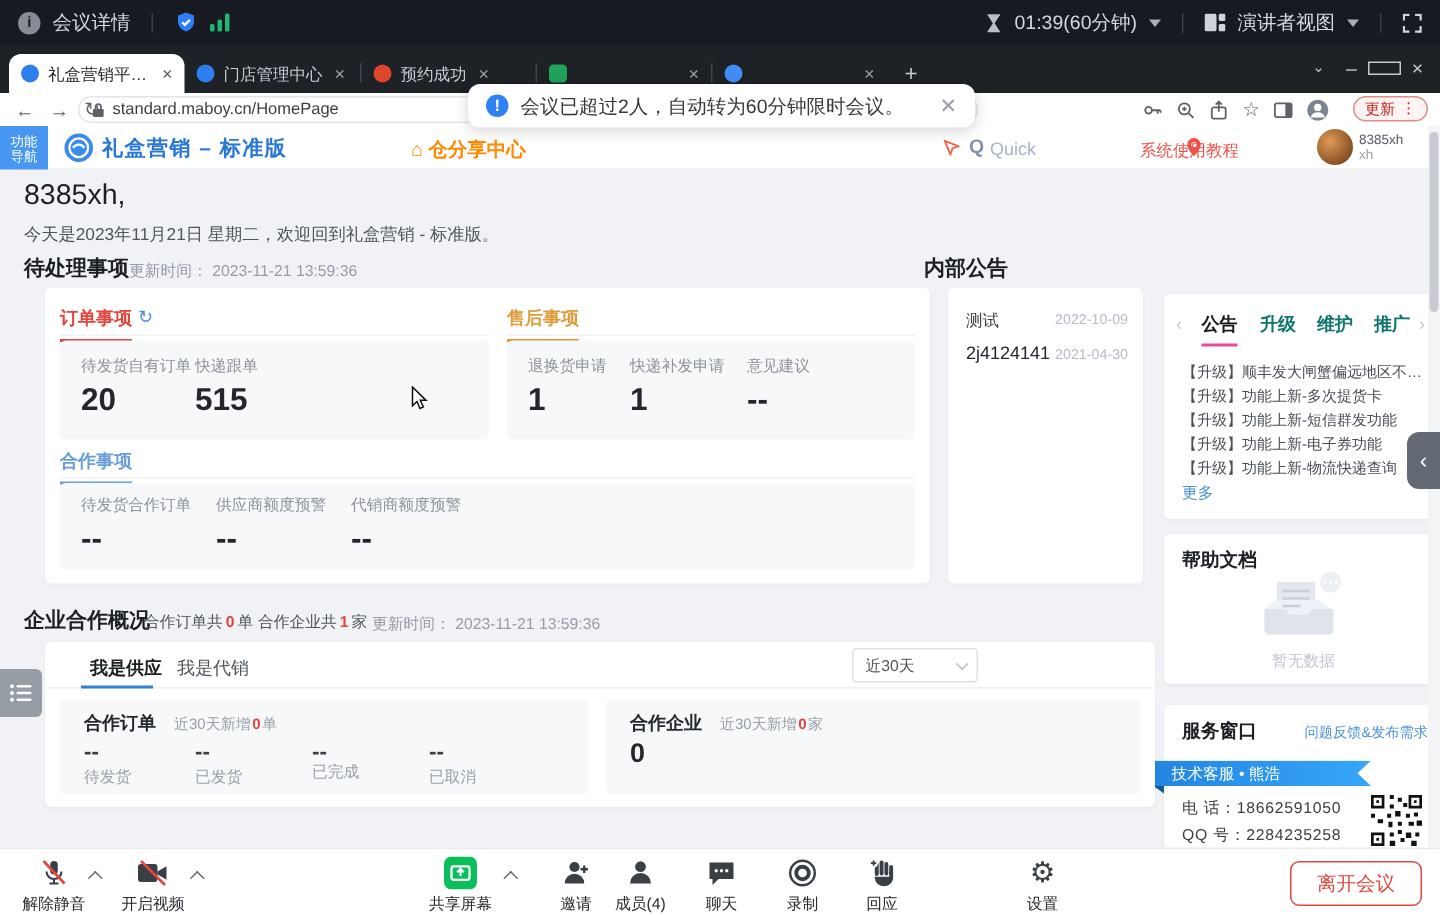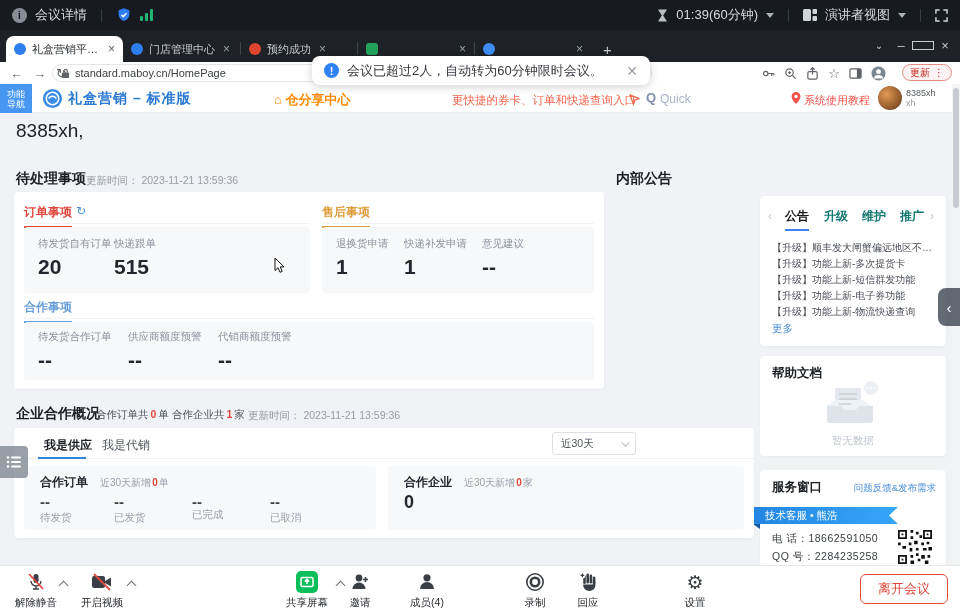--- a/index.html
+++ b/index.html
@@ -61,54 +61,54 @@
   .navtab { position:absolute; left:0; top:0; width:32px; height:29px; background:#4797f2; color:#fff;
             font-size:9px; line-height:10px; display:flex; flex-direction:column; align-items:center; justify-content:center; }
   .brandlogo { position:absolute; left:42px; top:4px; }
   .brandname { position:absolute; left:68px; top:6px; font-size:14px; font-weight:bold; color:#2878d4; letter-spacing:1px; }
   .sharecenter { position:absolute; left:274px; top:7px; font-size:13px; font-weight:bold; color:#ff8a00; }
   .quicktip { position:absolute; left:452px; top:9px; font-size:11.5px; color:#f4664d; }
   .ptr-ico { position:absolute; left:628px; top:8px; }
   .q-ico { position:absolute; left:646px; top:6px; font-size:13px; font-weight:bold; color:#7f90ae; }
   .q-label { position:absolute; left:660px; top:8px; font-size:12px; color:#a7b1c6; }
   .pin-wrap { position:absolute; left:790px; top:7px; }
-  .tutorial { position:absolute; left:804px; top:9px; font-size:11px; color:#f0524a; }
+  .tutorial { position:absolute; left:760px; top:9px; font-size:11px; color:#f0524a; }
   .hdr-avatar { position:absolute; left:878px; top:2px; width:24px; height:24px; border-radius:50%;
                 background:radial-gradient(circle at 35% 35%, #e09a55, #8a5227 70%, #5d3517); }
   .hdr-user { position:absolute; left:906px; top:4px; font-size:9px; color:#555a61; line-height:10px; }
   .hdr-user .sub { color:#9aa0a8; }
 
   
   .greet { position:absolute; left:16px; top:120px; font-size:19px; color:#1c1f23; font-weight:500; }
   .welcome { position:absolute; left:16px; top:149px; font-size:11.5px; color:#4e555d; }
   .sec-title { position:absolute; font-size:14px; font-weight:bold; color:#1c1f23; }
   .upd-time { position:absolute; font-size:10.5px; color:#979da6; }
 
-  .card { position:absolute; background:#fff; border-radius:4px; box-shadow:0 1px 3px rgba(31,37,48,.04); }
+  .card { position:absolute; background:#fff; border-radius:4px; box-shadow:0 1px 3px rgba(31,37,48,.04);margin-left:16px; }
   .pending-card { left:14px; top:192px; width:590px; height:197px; }
   .sub-head { position:absolute; font-size:12px; font-weight:bold; padding-bottom:5px; border-bottom:2px solid; }
   .sub-head.red { color:#e0463c; border-color:#e0463c; }
   .sub-head.org { color:#de9c3a; border-color:#de9c3a; }
   .sub-head.blu { color:#699ed9; border-color:#699ed9; }
   .head-line { position:absolute; height:1px; background:#f1f2f4; }
   .refresh { position:absolute; font-size:12px; color:#4a90d9; }
   .graybox { position:absolute; background:#f7f8fa; border-radius:4px; }
   .stat-label { position:absolute; font-size:10.5px; color:#8d939c; white-space:nowrap; }
   .stat-num { position:absolute; font-size:21px; font-weight:bold; color:#23272d; }
 
   .notice-card { left:616px; top:192px; width:130px; height:197px; }
   .n-item-name { position:absolute; left:12px; font-size:11px; color:#3a3f45; }
   .n-item-name.big { font-size:12px; font-weight:500; color:#24292f; }
   .n-item-date { position:absolute; right:10px; font-size:9.5px; color:#b6bcc6; }
 
   
   .ann-card { left:760px; top:196px; width:186px; height:150px; }
   .ann-tabs { position:absolute; top:12px; left:0; width:186px; height:22px; }
   .ann-tab { position:absolute; font-size:12px; font-weight:bold; color:#0f766e; }
-  .ann-tab.on { color:#17191d; border-bottom:2px solid #3b82f6; padding-bottom:4px; }
+  .ann-tab.on { color:#17191d; border-bottom:2px solid #ec4899; padding-bottom:4px; }
   .ann-arrow { position:absolute; top:1px; font-size:12px; color:#c3c8cf; }
   .ann-item { position:absolute; left:12px; width:164px; font-size:10px; color:#4a4f57;
               white-space:nowrap; overflow:hidden; text-overflow:ellipsis; }
   .ann-more { position:absolute; left:12px; font-size:10.5px; color:#4a90d9; }
 
   .help-card { left:760px; top:356px; width:186px; height:100px; }
   .card-h { position:absolute; left:12px; top:9px; font-size:12.5px; font-weight:bold; color:#1c1f23; }
   .empty-txt { position:absolute; left:0; top:78px; width:186px; text-align:center; font-size:10.5px; color:#c0c6cf; }
 
   .svc-card { left:760px; top:470px; width:186px; height:96px; overflow:visible; }
@@ -307,21 +307,20 @@
     </div>
     <span class="brandlogo">
       <svg width="21" height="21" viewBox="0 0 22 22">
           <circle cx="11" cy="11" r="10" fill="#3b8ce8"></circle>
           <circle cx="11" cy="11" r="6.5" fill="none" stroke="#fff" stroke-width="1.6"></circle>
           <path d="M7 11c2-3 6-3 8 0" stroke="#fff" stroke-width="1.6" fill="none"></path>
         </svg>
     </span>
     <span class="brandname">礼盒营销 – 标准版</span>
     <span class="sharecenter">⌂ <span>仓分享中心</span></span>
-    <span class="quicktip">更快捷的券卡、订单和快递查询入口</span>
     <span class="ptr-ico">
       <svg width="13" height="13" viewBox="0 0 14 14">
           <path d="M2 2l4 10 1.5-4.5L12 6z" stroke="#f4664d" stroke-width="1.4" fill="none" stroke-linejoin="round"></path>
         </svg>
     </span>
     <span class="q-ico">Q</span>
     <span class="q-label">Quick</span>
     <span class="pin-wrap">
       <svg width="12" height="14" viewBox="0 0 14 16">
           <path d="M7 1a5.2 5.2 0 00-5.2 5.2C1.8 10 7 15 7 15s5.2-5 5.2-8.8A5.2 5.2 0 007 1z" fill="#f0524a"></path>
@@ -330,20 +329,21 @@
     </span>
     <span class="tutorial">系统使用教程</span>
     <span class="hdr-avatar"></span>
     <div class="hdr-user">
       <div>8385xh</div>
       <div class="sub">xh</div>
     </div>
   </div>
 
   <div class="greet">8385xh,</div>
+  <div class="welcome">今天是2023年11月21日 星期二，欢迎回到礼盒营销 - 标准版。</div>
 
   <div class="sec-title" style="left:16px; top:170px;">待处理事项</div>
   <div class="upd-time" style="left:86px; top:174px;">更新时间：  2023-11-21 13:59:36</div>
 
   <div class="card pending-card">
 
     <span class="sub-head red" style="left:10px; top:12px;">订单事项</span>
     <span class="refresh" style="left:62px; top:12px;">↻</span>
     <div class="head-line" style="left:10px; top:31px; width:286px;"></div>
     <div class="graybox" style="left:10px; top:35px; width:286px; height:66px;">
@@ -370,20 +370,26 @@
       <span class="stat-label" style="left:14px; top:8px;">待发货合作订单</span>
       <span class="stat-label" style="left:104px; top:8px;">供应商额度预警</span>
       <span class="stat-label" style="left:194px; top:8px;">代销商额度预警</span>
       <span class="stat-num" style="left:14px; top:26px;">--</span>
       <span class="stat-num" style="left:104px; top:26px;">--</span>
       <span class="stat-num" style="left:194px; top:26px;">--</span>
     </div>
   </div>
 
   <div class="sec-title" style="left:616px; top:170px;">内部公告</div>
+  <div class="card notice-card">
+    <span class="n-item-name" style="top:14px;">测试</span>
+    <span class="n-item-date" style="top:16px;">2022-10-09</span>
+    <span class="n-item-name big" style="top:36px;">2j4124141</span>
+    <span class="n-item-date" style="top:39px;">2021-04-30</span>
+  </div>
 
   <div class="card ann-card">
     <div class="ann-tabs">
       <span class="ann-arrow" style="left:8px;">‹</span>
       <span class="ann-tab on" style="left:25px;">公告</span>
       <span class="ann-tab" style="left:64px;">升级</span>
       <span class="ann-tab" style="left:102px;">维护</span>
       <span class="ann-tab" style="left:140px;">推广</span>
       <span class="ann-arrow" style="left:170px;">›</span>
     </div>
@@ -522,38 +528,49 @@
       <span class="icobox">
         <svg width="22" height="22" viewBox="0 0 22 22">
             <rect width="22" height="22" rx="5" fill="#0abf5b"></rect>
             <rect x="5" y="6.5" width="12" height="9" rx="1.5" fill="none" stroke="#fff" stroke-width="1.5"></rect>
             <path d="M11 13V8.5M8.8 10.5L11 8.3l2.2 2.2" stroke="#fff" stroke-width="1.5" fill="none"></path>
           </svg>
       </span>
       <span class="lbl">共享屏幕</span>
     </div>
     <span class="tcaret" style="left:337px;"></span>
-    <div class="tbtn" style="left:324px;justify-content:center;">
+    <div class="tbtn" style="left:348px;justify-content:center;">
       <span class="icobox">
         <svg width="20" height="20" viewBox="0 0 20 20">
             <circle cx="9" cy="6" r="3.4" fill="#3a3f45"></circle>
             <path d="M2.5 17a6.5 6.5 0 0113 0z" fill="#3a3f45"></path>
             <path d="M15.5 5v5M13 7.5h5" stroke="#3a3f45" stroke-width="1.6"></path>
           </svg>
       </span>
       <span class="lbl">邀请</span>
     </div>
     <div class="tbtn" style="left:391px;">
       <span class="icobox">
         <svg width="20" height="20" viewBox="0 0 20 20">
             <circle cx="10" cy="5.8" r="3.6" fill="#3a3f45"></circle>
             <path d="M3 17a7 7 0 0114 0z" fill="#3a3f45"></path>
           </svg>
       </span>
       <span class="lbl">成员(4)</span>
+    </div>
+    <div class="tbtn" style="left:445px;">
+      <span class="icobox">
+        <svg width="20" height="19" viewBox="0 0 20 19">
+            <path d="M2 2h16v11H8l-4 4v-4H2z" fill="#3a3f45"></path>
+            <circle cx="6.5" cy="7.5" r="1.1" fill="#fff"></circle>
+            <circle cx="10" cy="7.5" r="1.1" fill="#fff"></circle>
+            <circle cx="13.5" cy="7.5" r="1.1" fill="#fff"></circle>
+          </svg>
+      </span>
+      <span class="lbl">聊天</span>
     </div>
     <div class="tbtn" style="left:499px;">
       <span class="icobox">
         <svg width="20" height="20" viewBox="0 0 20 20">
             <circle cx="10" cy="10" r="8.2" stroke="#3a3f45" stroke-width="1.6" fill="none"></circle>
             <circle cx="10" cy="10" r="4.2" stroke="#3a3f45" stroke-width="2.6" fill="none"></circle>
           </svg>
       </span>
       <span class="lbl">录制</span>
     </div>

